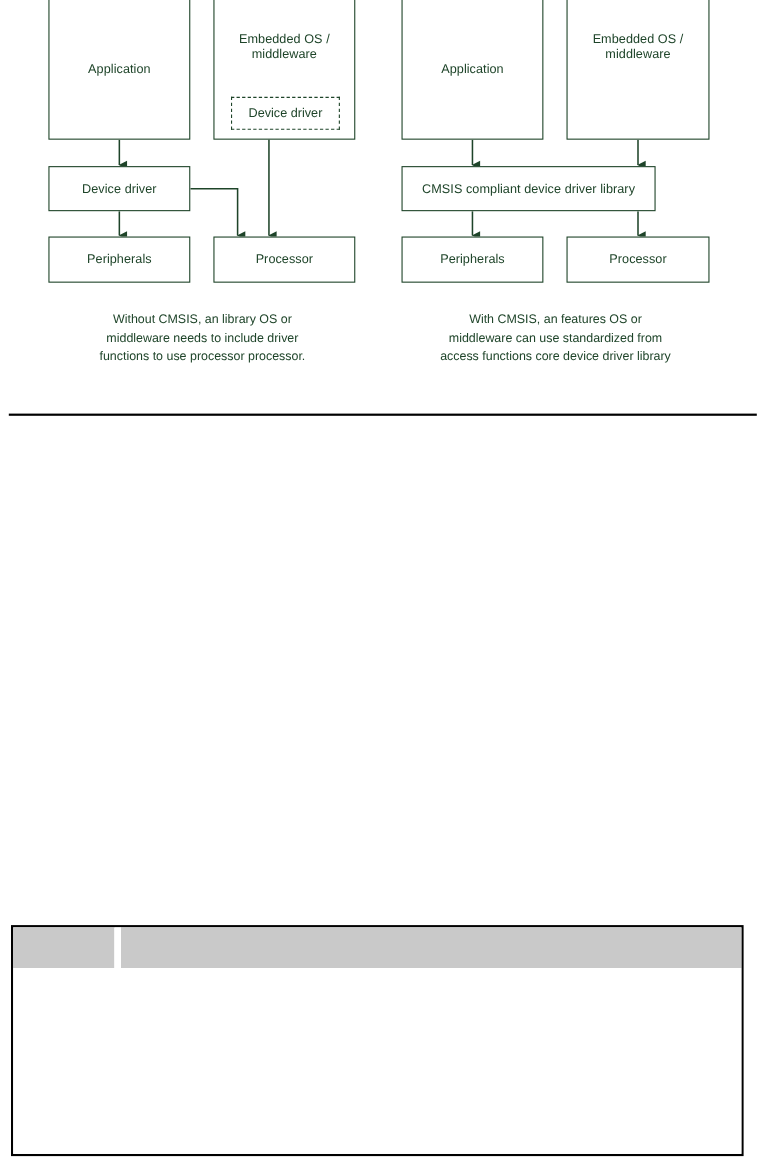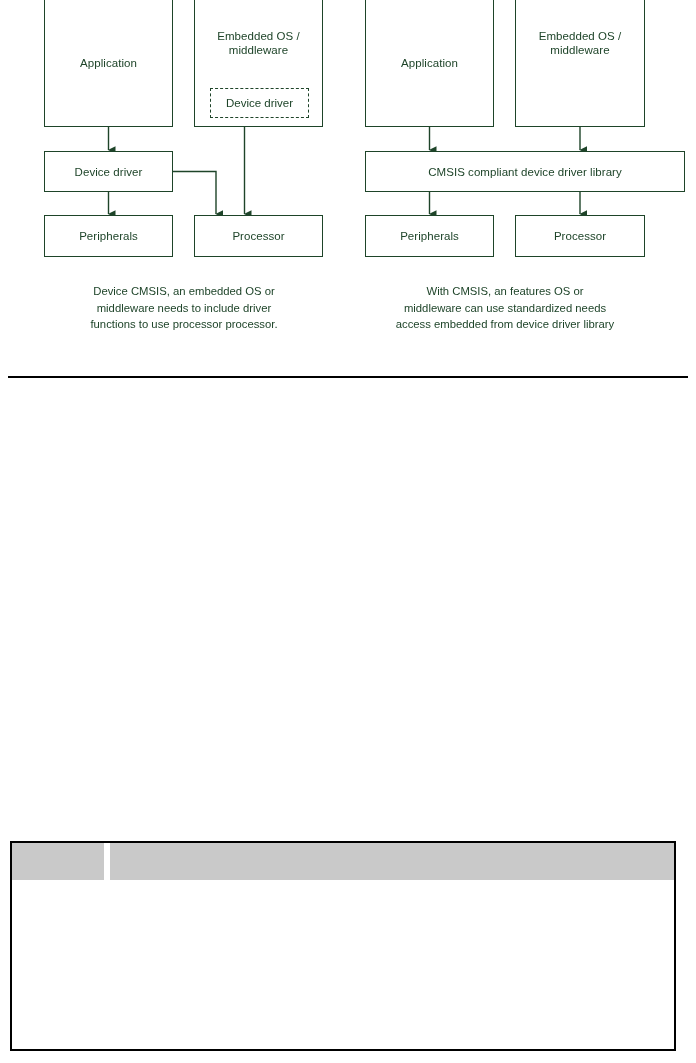--- a/index.html
+++ b/index.html
@@ -186,42 +186,42 @@
       <span>Application</span>
     </div>
 
     <div class="dgm-box tall" style="left:515px; top:-2px; width:130px; height:129px;">
       <span>
         <span>Embedded OS /</span><br>
         <span>middleware</span>
       </span>
     </div>
 
-    <div class="dgm-box" style="left:365px; top:151px; width:320px; height:41px;">
+    <div class="dgm-box" style="left:365px; top:151px; width:231px; height:41px;">
       <span>CMSIS compliant device driver library</span>
     </div>
 
     <div class="dgm-box" style="left:365px; top:215px; width:129px; height:42px;">
       <span>Peripherals</span>
     </div>
 
     <div class="dgm-box" style="left:515px; top:215px; width:130px; height:42px;">
       <span>Processor</span>
     </div>
 
     <div class="caption" style="left:44px; top:283px; width:280px;">
-      <span>Device CMSIS, an embedded OS or</span><br>
+      <span>Without CMSIS, an library OS or</span><br>
       <span>middleware needs to include driver</span><br>
       <span>functions to use processor processor.</span>
     </div>
 
     <div class="caption" style="left:360px; top:283px; width:290px;">
       <span>With CMSIS, an features OS or</span><br>
-      <span>middleware can use standardized needs</span><br>
-      <span>access embedded from device driver library</span>
+      <span>middleware can use standardized from</span><br>
+      <span>access functions core device driver library</span>
     </div>
 
   </div>
 
   <div id="hrule"></div>
 
   <div id="bottom-table">
     <div class="thead">
       <div class="th c0"></div>
       <div class="th divider"></div>

